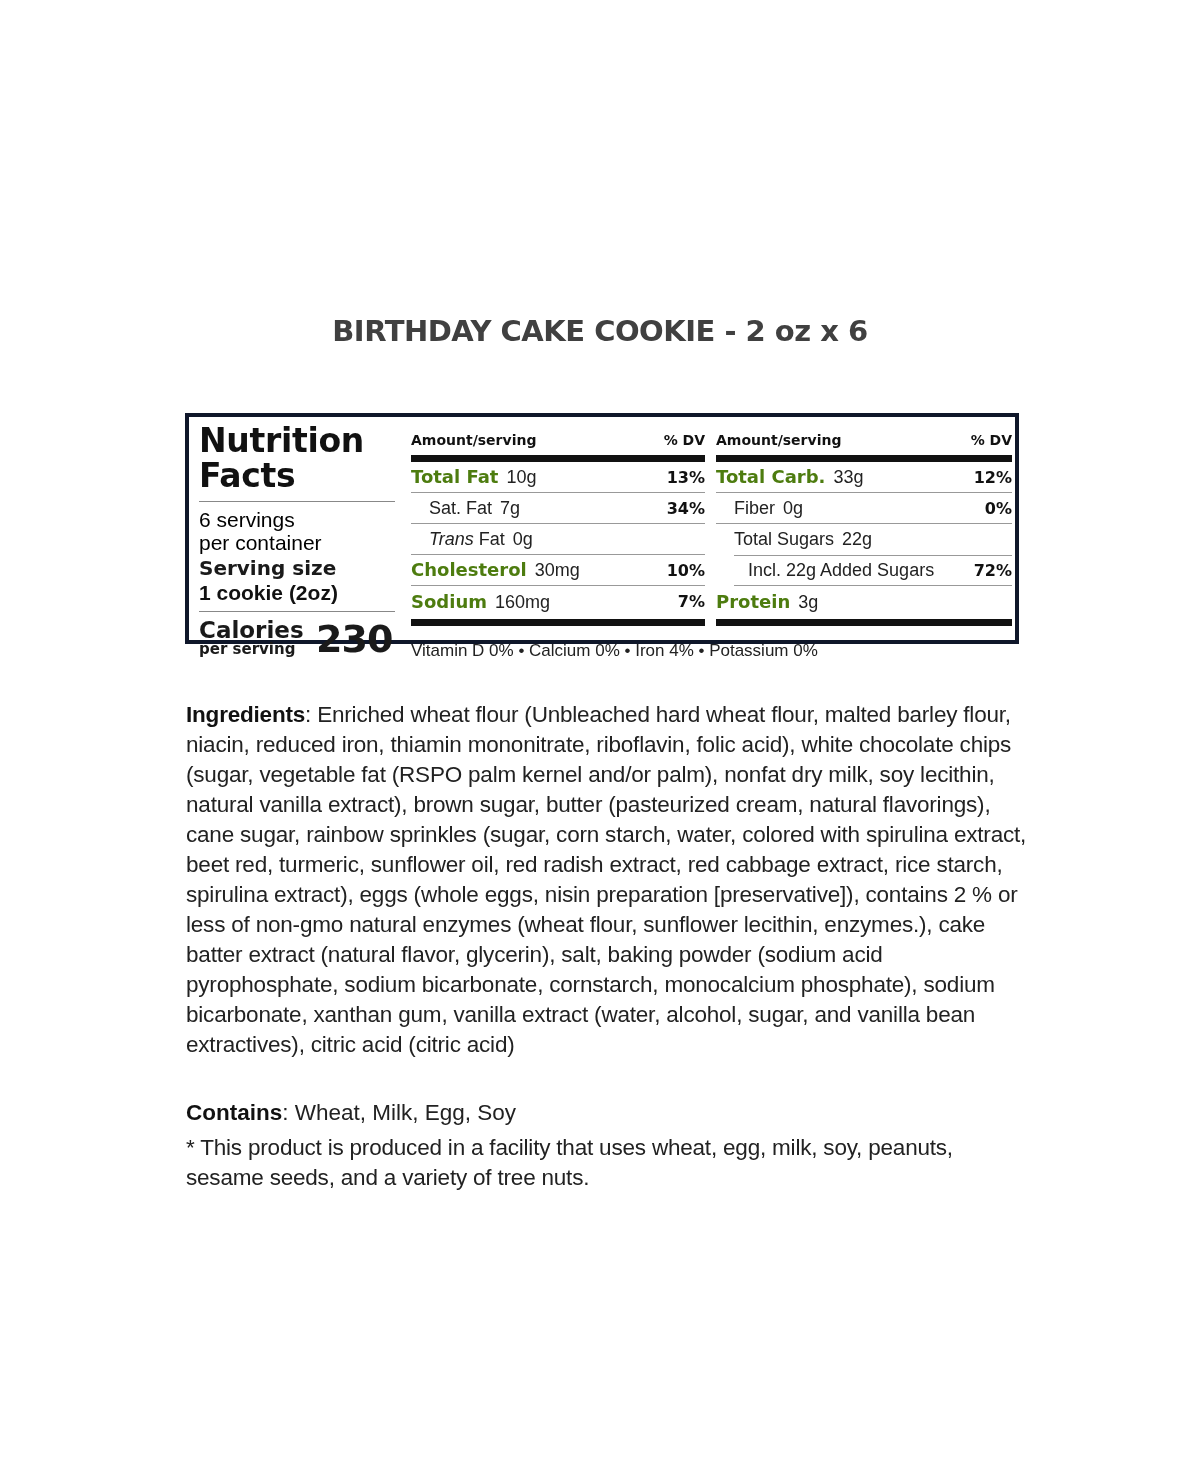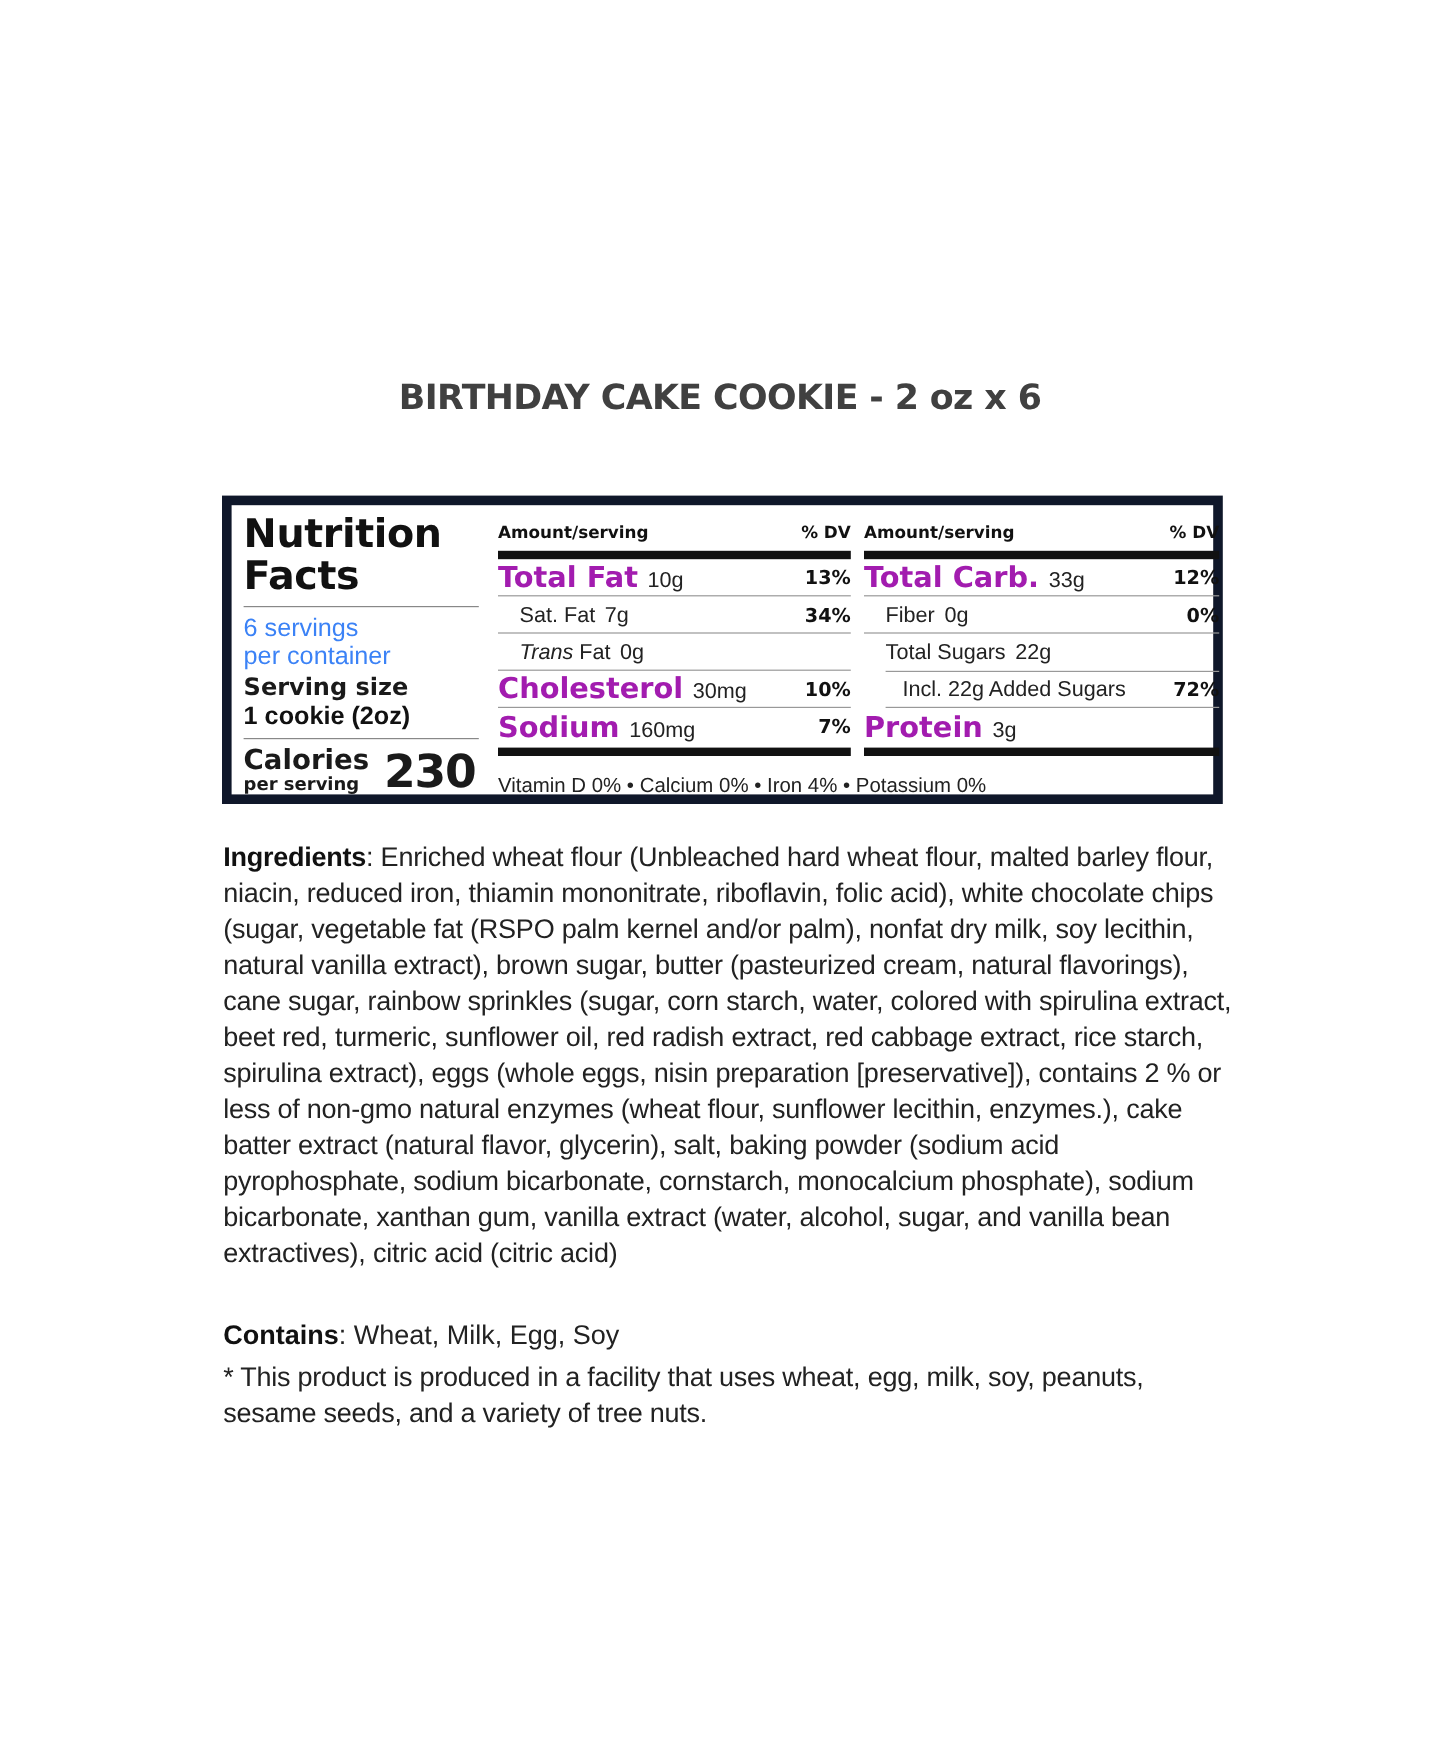--- a/index.html
+++ b/index.html
@@ -1,44 +1,44 @@
 <!DOCTYPE html>
 <html><head>
 <meta charset="utf-8">
 <style>
   html, body { margin: 0; padding: 0; background: #ffffff; }
   body { width: 1200px; height: 1467px; position: relative; overflow: hidden; color: #1a1a1a; font-family: "Liberation Sans", sans-serif; }
 
   .title { position: absolute; left: 0; width: 1200px; top: 314px; text-align: center;
     font-family: "DejaVu Sans", sans-serif; font-weight: bold; font-size: 29px; letter-spacing: -0.5px; color: #404040; }
 
-  .panel { position: absolute; left: 185px; top: 413px; width: 834px; height: 257px;
-    border: 8px solid #0f172a; box-sizing: border-box; background: #fff; }
+  .panel { position: absolute; left: 185px; top: 413px; width: 834px; height: 231px;
+    border: 4px solid #0f172a; box-sizing: border-box; background: #fff; }
 
   .left { position: absolute; left: 10px; top: 6px; width: 196px; }
   .nf-title { font-family: "DejaVu Sans", sans-serif; font-weight: bold; font-size: 33px; line-height: 35px; letter-spacing: -0.3px; color: #111; }
   .hr-thin { height: 1px; background: #888; }
   .left .hr-thin.a { margin-top: 8px; }
-  .servings { font-size: 21px; line-height: 23px; margin-top: 6px; color: #3b82f6; }
+  .servings { font-size: 21px; line-height: 23px; margin-top: 6px; color: #000000; }
   .ss-label { font-family: "DejaVu Sans", sans-serif; font-weight: bold; font-size: 20px; line-height: 25px; margin-top: 2px; }
   .ss-val { font-size: 21px; line-height: 24px; font-weight: bold; color: #111; }
   .left .hr-thin.b { margin-top: 6px; }
   .cal-wrap { position: relative; height: 50px; margin-top: 4px; }
   .cal-label { position: absolute; left: 0; top: 3px; font-family: "DejaVu Sans", sans-serif; font-weight: bold; font-size: 23px; line-height: 22px; }
   .cal-sub { position: absolute; left: 0; top: 25px; font-family: "DejaVu Sans", sans-serif; font-weight: bold; font-size: 15px; line-height: 16px; }
   .cal-num { position: absolute; left: 117px; top: 1px; font-family: "DejaVu Sans", sans-serif; font-weight: bold; font-size: 38px; line-height: 44px; letter-spacing: -1px; }
 
   .col { position: absolute; top: 12px; }
   .col.c1 { left: 222px; width: 294px; }
   .col.c2 { left: 527px; width: 296px; }
   .hdr { display: flex; justify-content: space-between; font-family: "DejaVu Sans", sans-serif; font-weight: bold; font-size: 14px; height: 22px; line-height: 22px; color: #111; }
   .bar { height: 7px; background: #111; margin-top: 4px; }
   .row { display: flex; justify-content: space-between; align-items: center; height: 31px; font-size: 18px; color: #222; border-bottom: 1px solid #999; box-sizing: border-box; }
   .row.last { border-bottom: none; }
-  .row .nm b { font-family: "DejaVu Sans", sans-serif; font-weight: bold; font-size: 24px; color: #a21caf; }
+  .row .nm b { font-family: "DejaVu Sans", sans-serif; font-weight: bold; font-size: 18px; color: #4d7c0f; }
   .row .pct { font-family: "DejaVu Sans", sans-serif; font-weight: bold; font-size: 16px; color: #111; }
   .row.ind1 .nm { padding-left: 18px; }
   .row.ind2 { margin-left: 18px; }
   .row.ind2 .nm { padding-left: 14px; }
   .row .amt { margin-left: 8px; }
   .bar2 { height: 7px; background: #111; margin-top: 2px; }
   .vit { position: absolute; left: 222px; top: 224px; font-size: 17px; color: #222; }
 
   .ingredients { position: absolute; left: 186px; top: 676px; width: 845px; font-size: 22.5px; line-height: 30px; color: #222; letter-spacing: -0.2px; margin-top: 24px; }
   .ingredients b { color: #111; }

